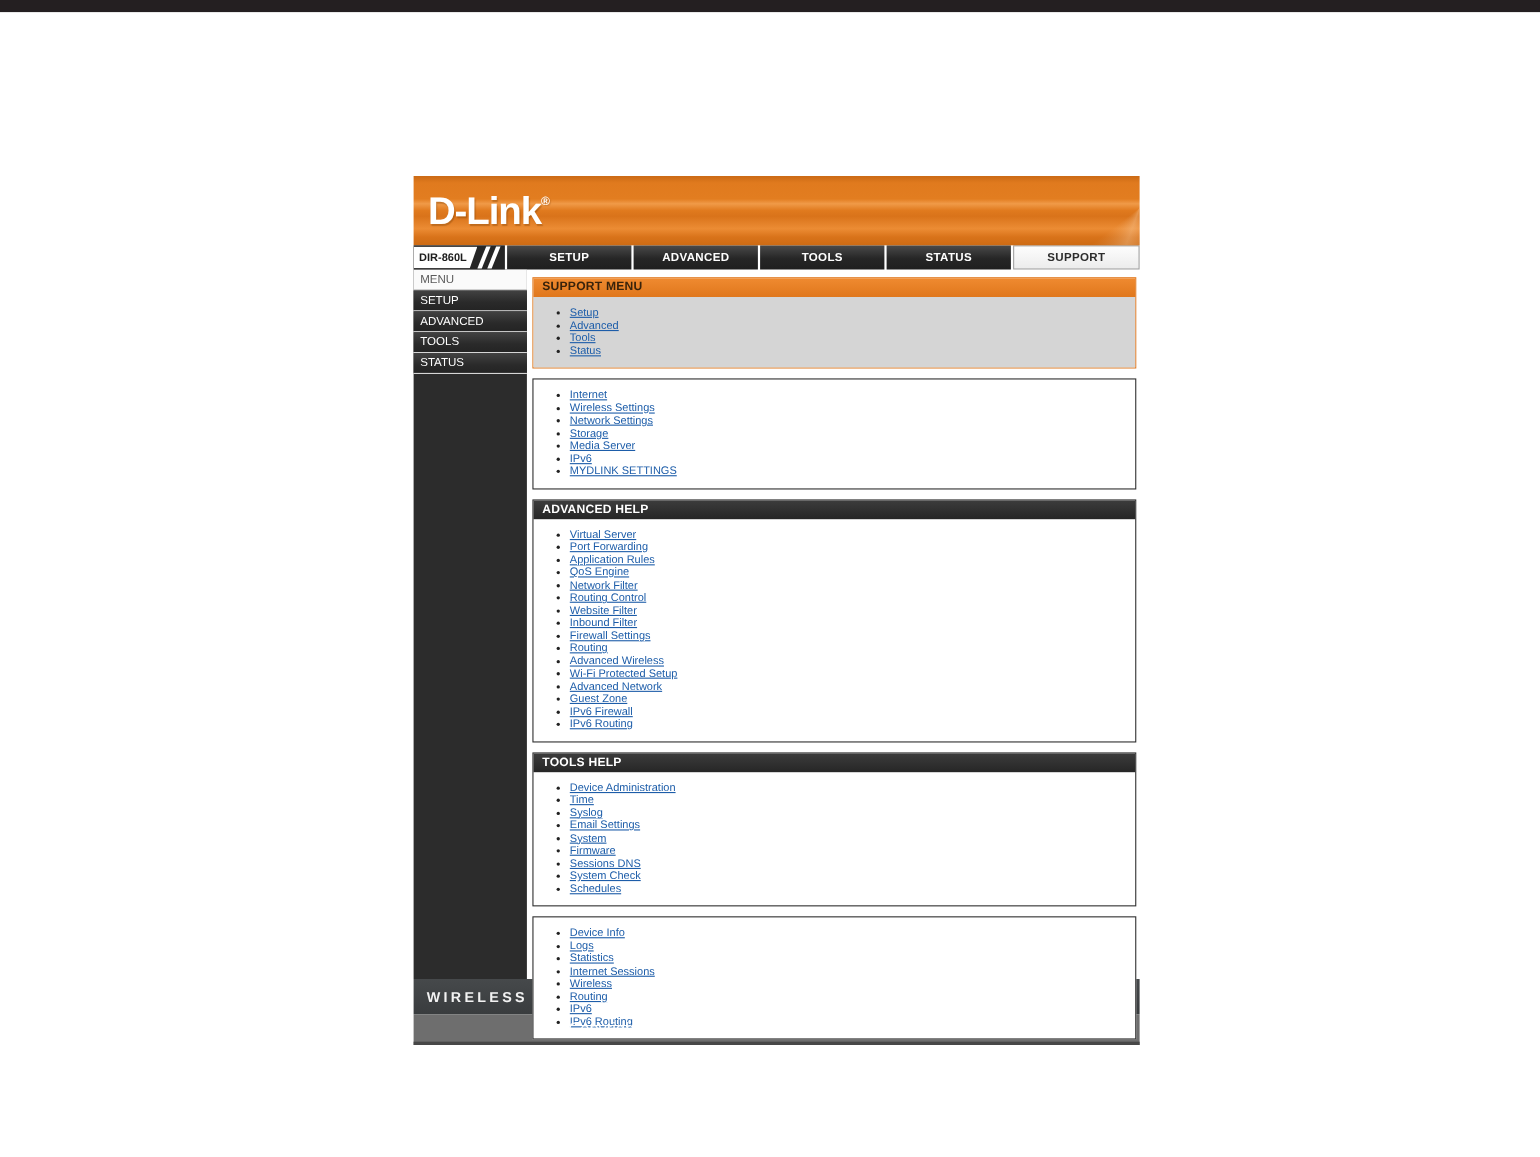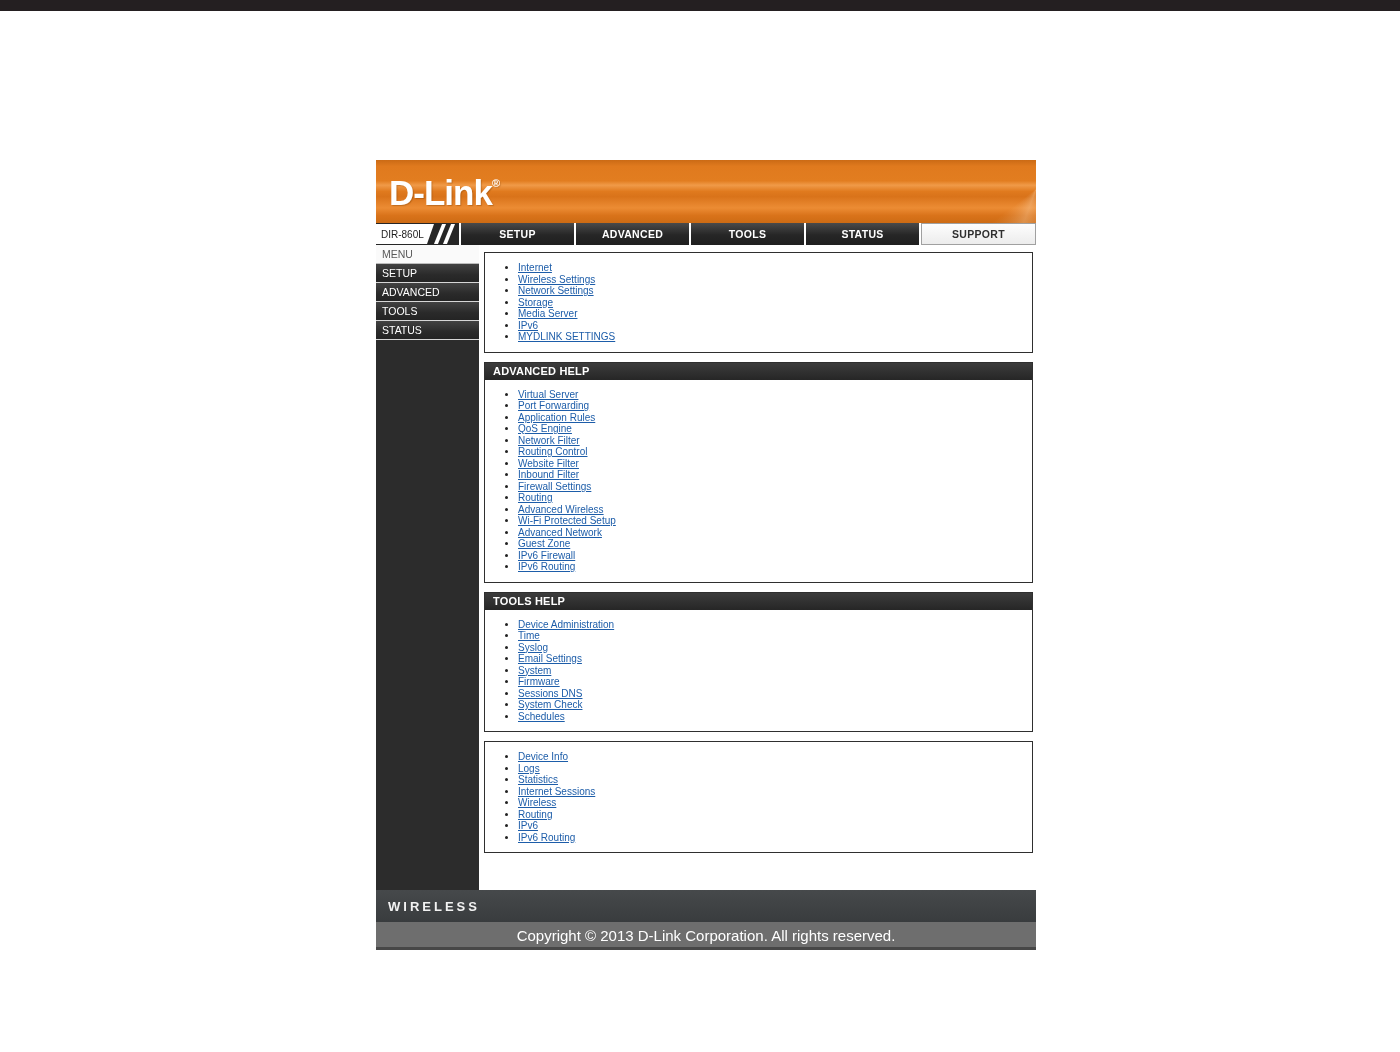--- a/index.html
+++ b/index.html
@@ -38,21 +38,21 @@
     text-shadow: 1px 1px 1px rgba(120,60,0,0.35);
   }
   .logo sup { font-size: 11px; letter-spacing: 0; vertical-align: 18px; }
 
   
   .tabbar { height: 22px; display: flex; background: #ffffff; }
   .model-cell { width: 83px; background: #262626; position: relative; overflow: hidden; }
   .model-label {
     position: absolute; left: 0; top: 1px; bottom: 1px; width: 58px;
     background: #ffffff; color: #1d1d1d;
-    font-size: 10px; font-weight: normal;
+    font-size: 10px; font-weight: bold;
     display: flex; align-items: center; padding-left: 5px;
     clip-path: polygon(0 0, 100% 0, calc(100% - 7px) 100%, 0 100%);
   }
   .slash { position: absolute; top: 1px; bottom: 1px; width: 4px; background: #ffffff; transform: skewX(-22deg); }
   .slash.s1 { left: 62px; }
   .slash.s2 { left: 71px; }
   .tab {
     flex: 1; margin-left: 2px; cursor: pointer;
     background: linear-gradient(180deg, #4a4a4a 0%, #262626 55%, #1f1f1f 100%);
     color: #ffffff; font-size: 10.5px; font-weight: bold;
@@ -136,20 +136,31 @@
     <div class="sidebar">
       <div class="sidebar-item highlighted">MENU</div>
       <div class="sidebar-item">SETUP</div>
       <div class="sidebar-item">ADVANCED</div>
       <div class="sidebar-item">TOOLS</div>
       <div class="sidebar-item">STATUS</div>
     </div>
 
     <div class="content">
 
+      <div class="help-box orange">
+        <div class="help-header">SUPPORT MENU</div>
+        <div class="help-body">
+          <ul>
+              <li><a href="#">Setup</a></li>
+              <li><a href="#">Advanced</a></li>
+              <li><a href="#">Tools</a></li>
+              <li><a href="#">Status</a></li>
+            </ul>
+        </div>
+      </div>
 
       <div class="help-box">
         <div class="help-body">
           <ul>
               <li><a href="#">Internet</a></li>
               <li><a href="#">Wireless Settings</a></li>
               <li><a href="#">Network Settings</a></li>
               <li><a href="#">Storage</a></li>
               <li><a href="#">Media Server</a></li>
               <li><a href="#">IPv6</a></li>

